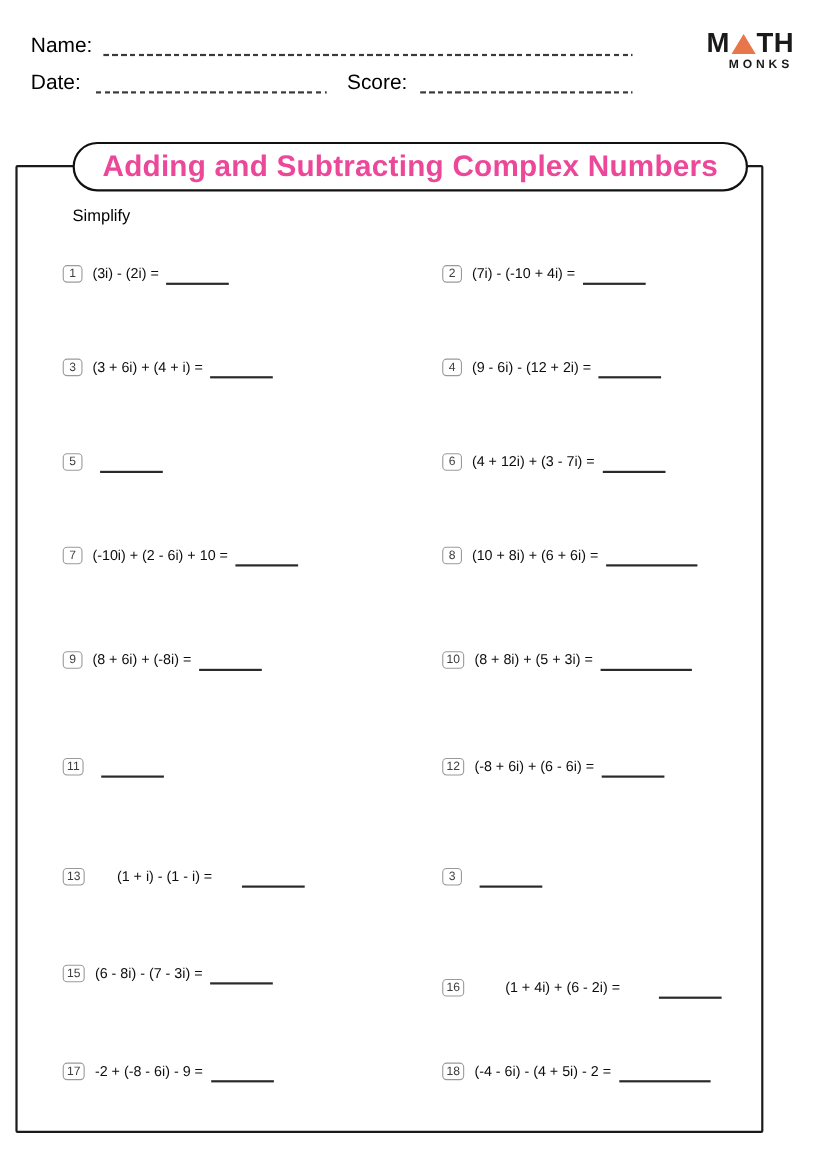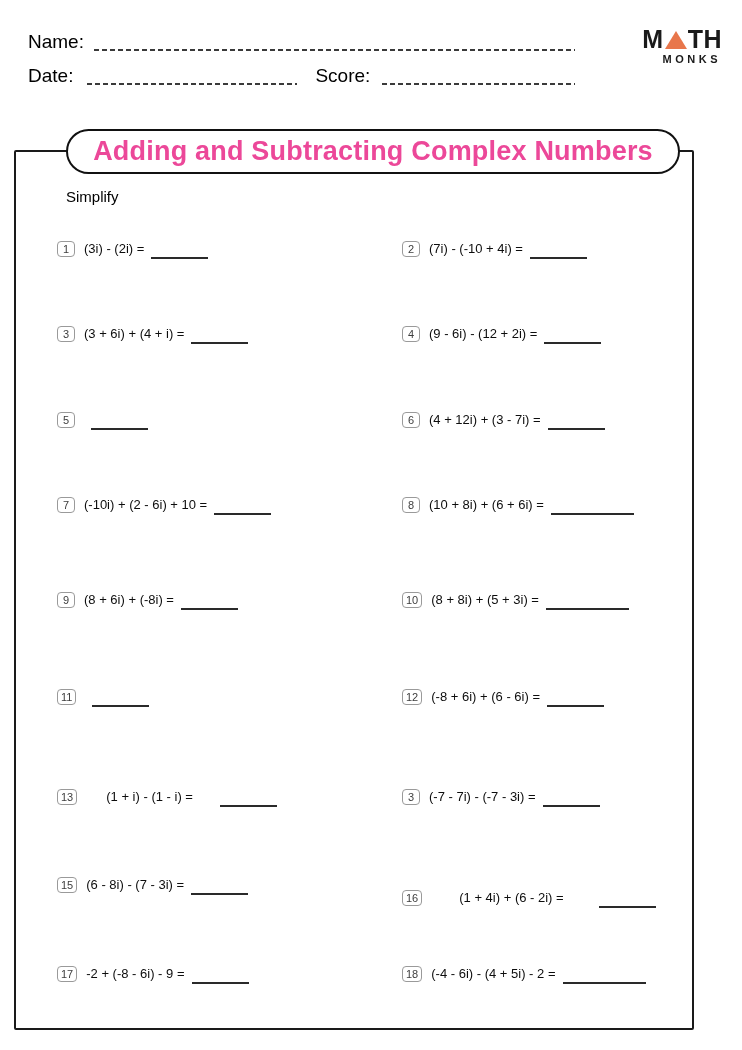--- a/index.html
+++ b/index.html
@@ -146,21 +146,20 @@
     <span class="pexpr">(-8 + 6i) + (6 - 6i) =</span>
     <span class="blank short"></span>
   </div>
     <div class="problem" style="left: 41px; top: 633px; gap: 20px;">
     <span class="pnum">13</span>
     <span class="pexpr">(1 + i) - (1 - i) =</span>
     <span class="blank short"></span>
   </div>
     <div class="problem" style="left: 386px; top: 633px;">
     <span class="pnum">3</span>
-    <span class="pexpr">(-7 - 7i) - (-7 - 3i) =</span>
     <span class="blank short"></span>
   </div>
     <div class="problem" style="left: 41px; top: 721px;">
     <span class="pnum">15</span>
     <span class="pexpr">(6 - 8i) - (7 - 3i) =</span>
     <span class="blank short"></span>
   </div>
     <div class="problem" style="left: 386px; top: 734px; gap: 28px;">
     <span class="pnum">16</span>
     <span class="pexpr">(1 + 4i) + (6 - 2i) =</span>

